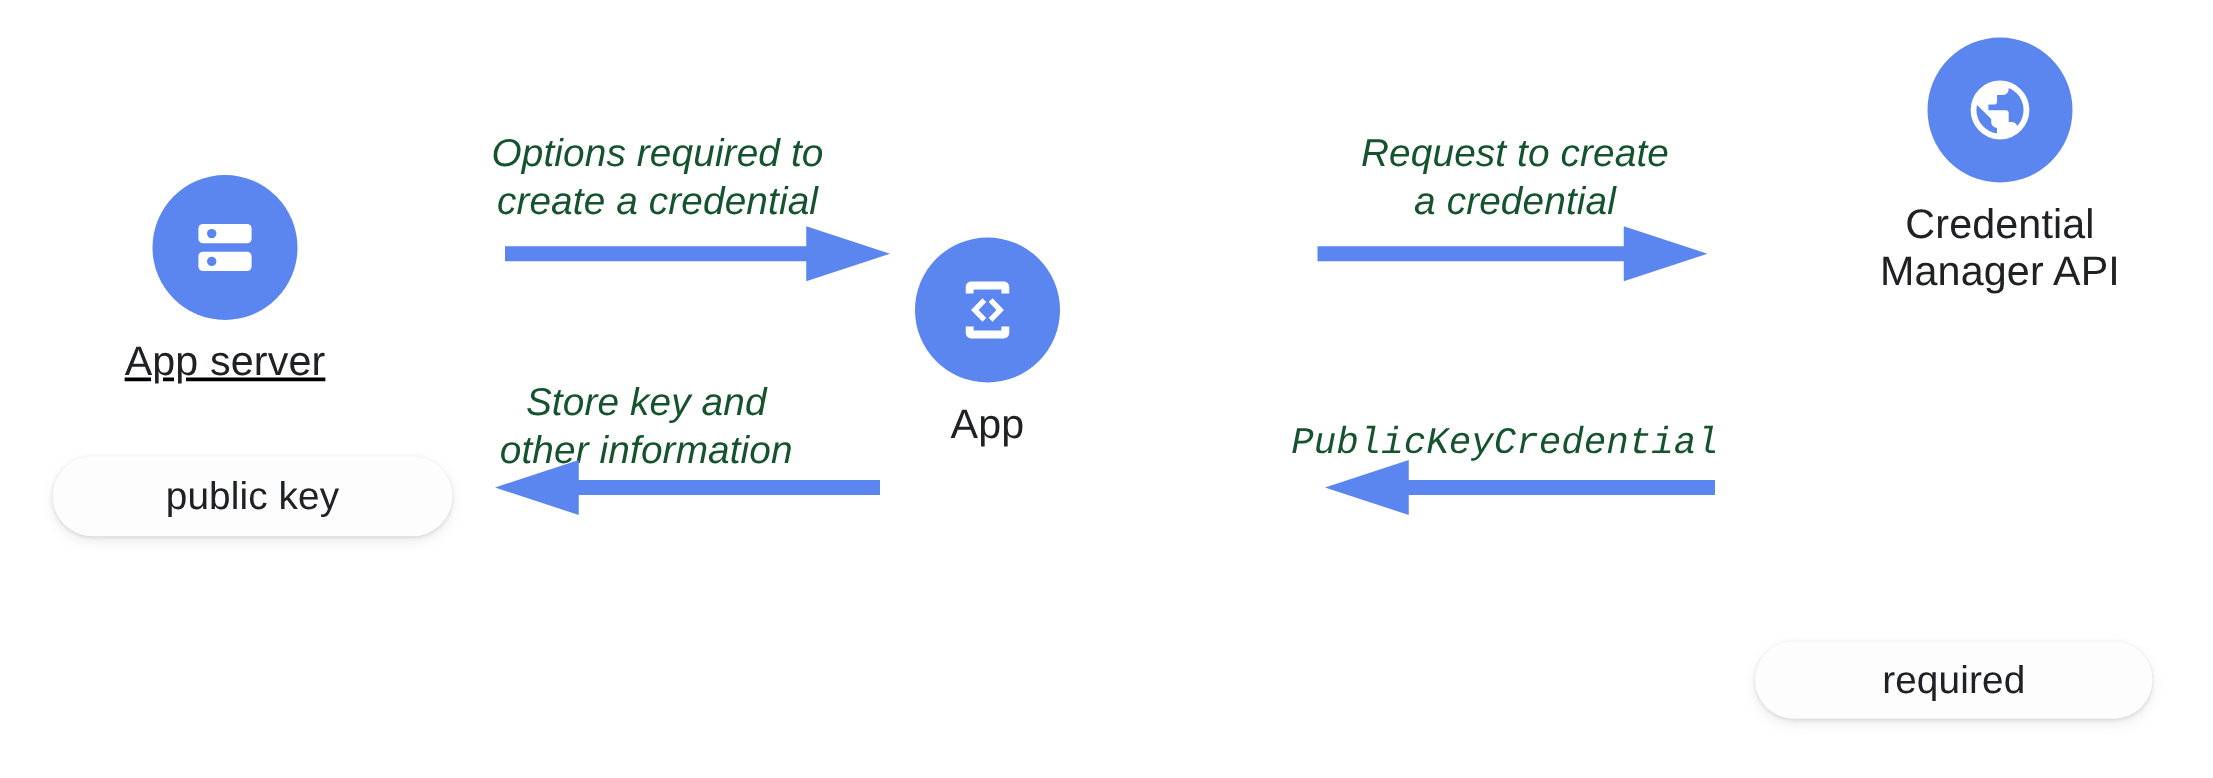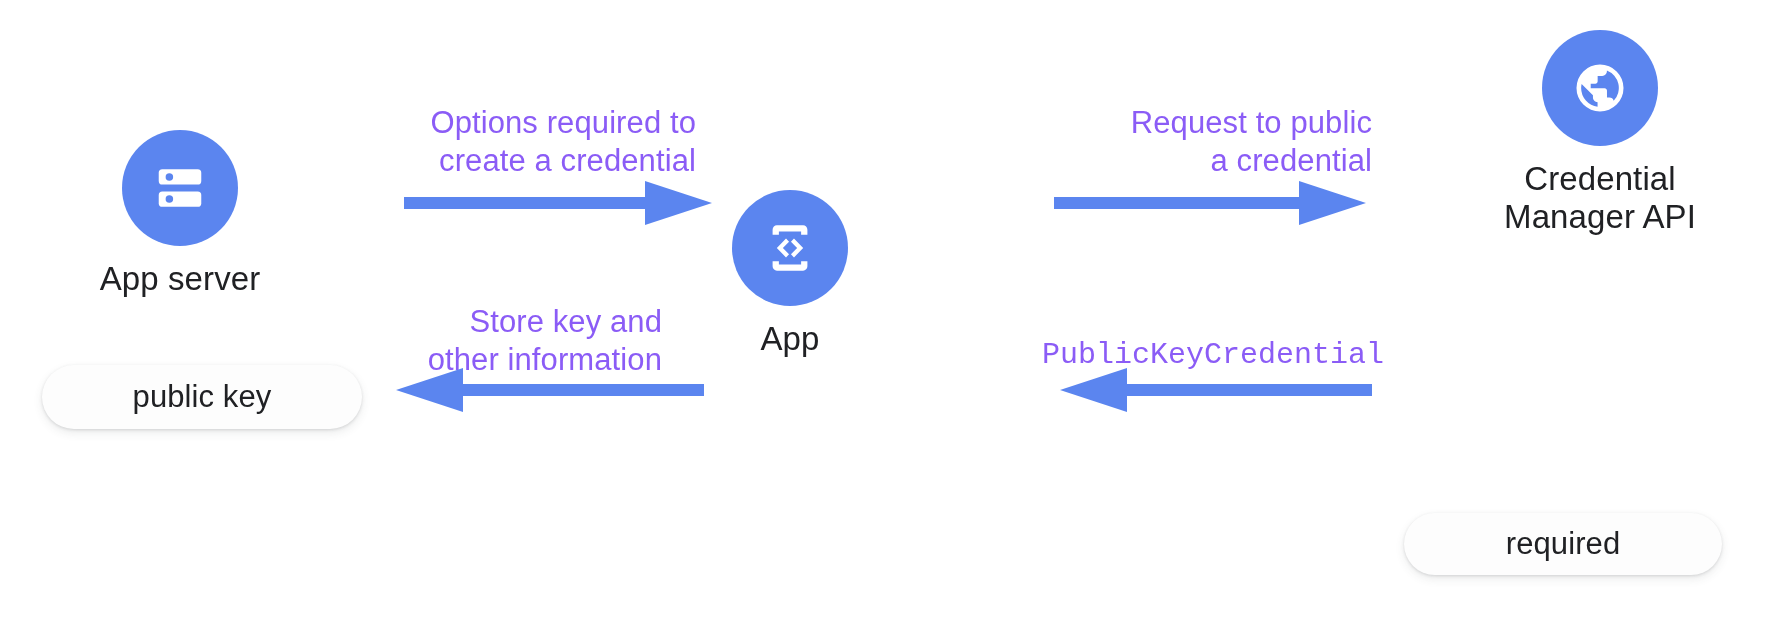--- a/index.html
+++ b/index.html
@@ -57,43 +57,44 @@
     align-items: center;
     justify-content: center;
     font-size: 31px;
     color: #202124;
     letter-spacing: 0.1px;
   }
 
   
   .arrow-label {
     position: absolute;
-    text-align: right;
+    text-align: center;
     font-size: 31px;
     line-height: 1.22;
-    color: #8b5cf6;
+    color: #14532d;
     white-space: pre-line;
     letter-spacing: 0.1px;
+    font-style: italic;
   }
   .arrow-label.mono {
     font-family: "Liberation Mono", "DejaVu Sans Mono", monospace;
     font-size: 30px;
     letter-spacing: 0px;
   }
 
   
   .arrow { position: absolute; }
   .arrow svg { display: block; overflow: visible; }
 </style>
 </head>
 <body>
 
 <div id="stage">
 
-  <div class="node" style="left:68px; top:130px; width:224px;">
+  <div class="node" style="left:68px; top:140px; width:224px;text-decoration:underline;">
     <div class="node-circle">
       <span>
         <svg width="58" height="58" viewBox="0 0 24 24" aria-hidden="true">
           <rect x="3.2" y="4.2" width="17.6" height="6.4" rx="1.5" fill="#ffffff"></rect>
           <rect x="3.2" y="13.4" width="17.6" height="6.4" rx="1.5" fill="#ffffff"></rect>
           <circle cx="7.6" cy="7.4" r="1.55" fill="#5b85ef"></circle>
           <circle cx="7.6" cy="16.6" r="1.55" fill="#5b85ef"></circle>
         </svg>
       </span>
     </div>
@@ -148,21 +149,21 @@
   <div class="arrow-label" style="left:372px; top:303px; width:290px;">Store key and
 other information</div>
 
   <div class="arrow" style="left:394px; top:364px;">
     <svg width="310" height="52" viewBox="0 0 310 52" aria-hidden="true">
       <rect x="62" y="20" width="248" height="12" fill="#5b85ef"></rect>
       <polygon points="69,4 69,48 2,26" fill="#5b85ef"></polygon>
     </svg>
   </div>
 
-  <div class="arrow-label" style="left:1052px; top:104px; width:320px;">Request to public
+  <div class="arrow-label" style="left:1052px; top:104px; width:320px;">Request to create
 a credential</div>
 
   <div class="arrow" style="left:1054px; top:177px;">
     <svg width="320" height="52" viewBox="0 0 320 52" aria-hidden="true">
       <rect x="0" y="20" width="252" height="12" fill="#5b85ef"></rect>
       <polygon points="245,4 245,48 312,26" fill="#5b85ef"></polygon>
     </svg>
   </div>
 
   <div class="arrow-label mono" style="left:1024px; top:337px; width:360px;">PublicKeyCredential</div>

